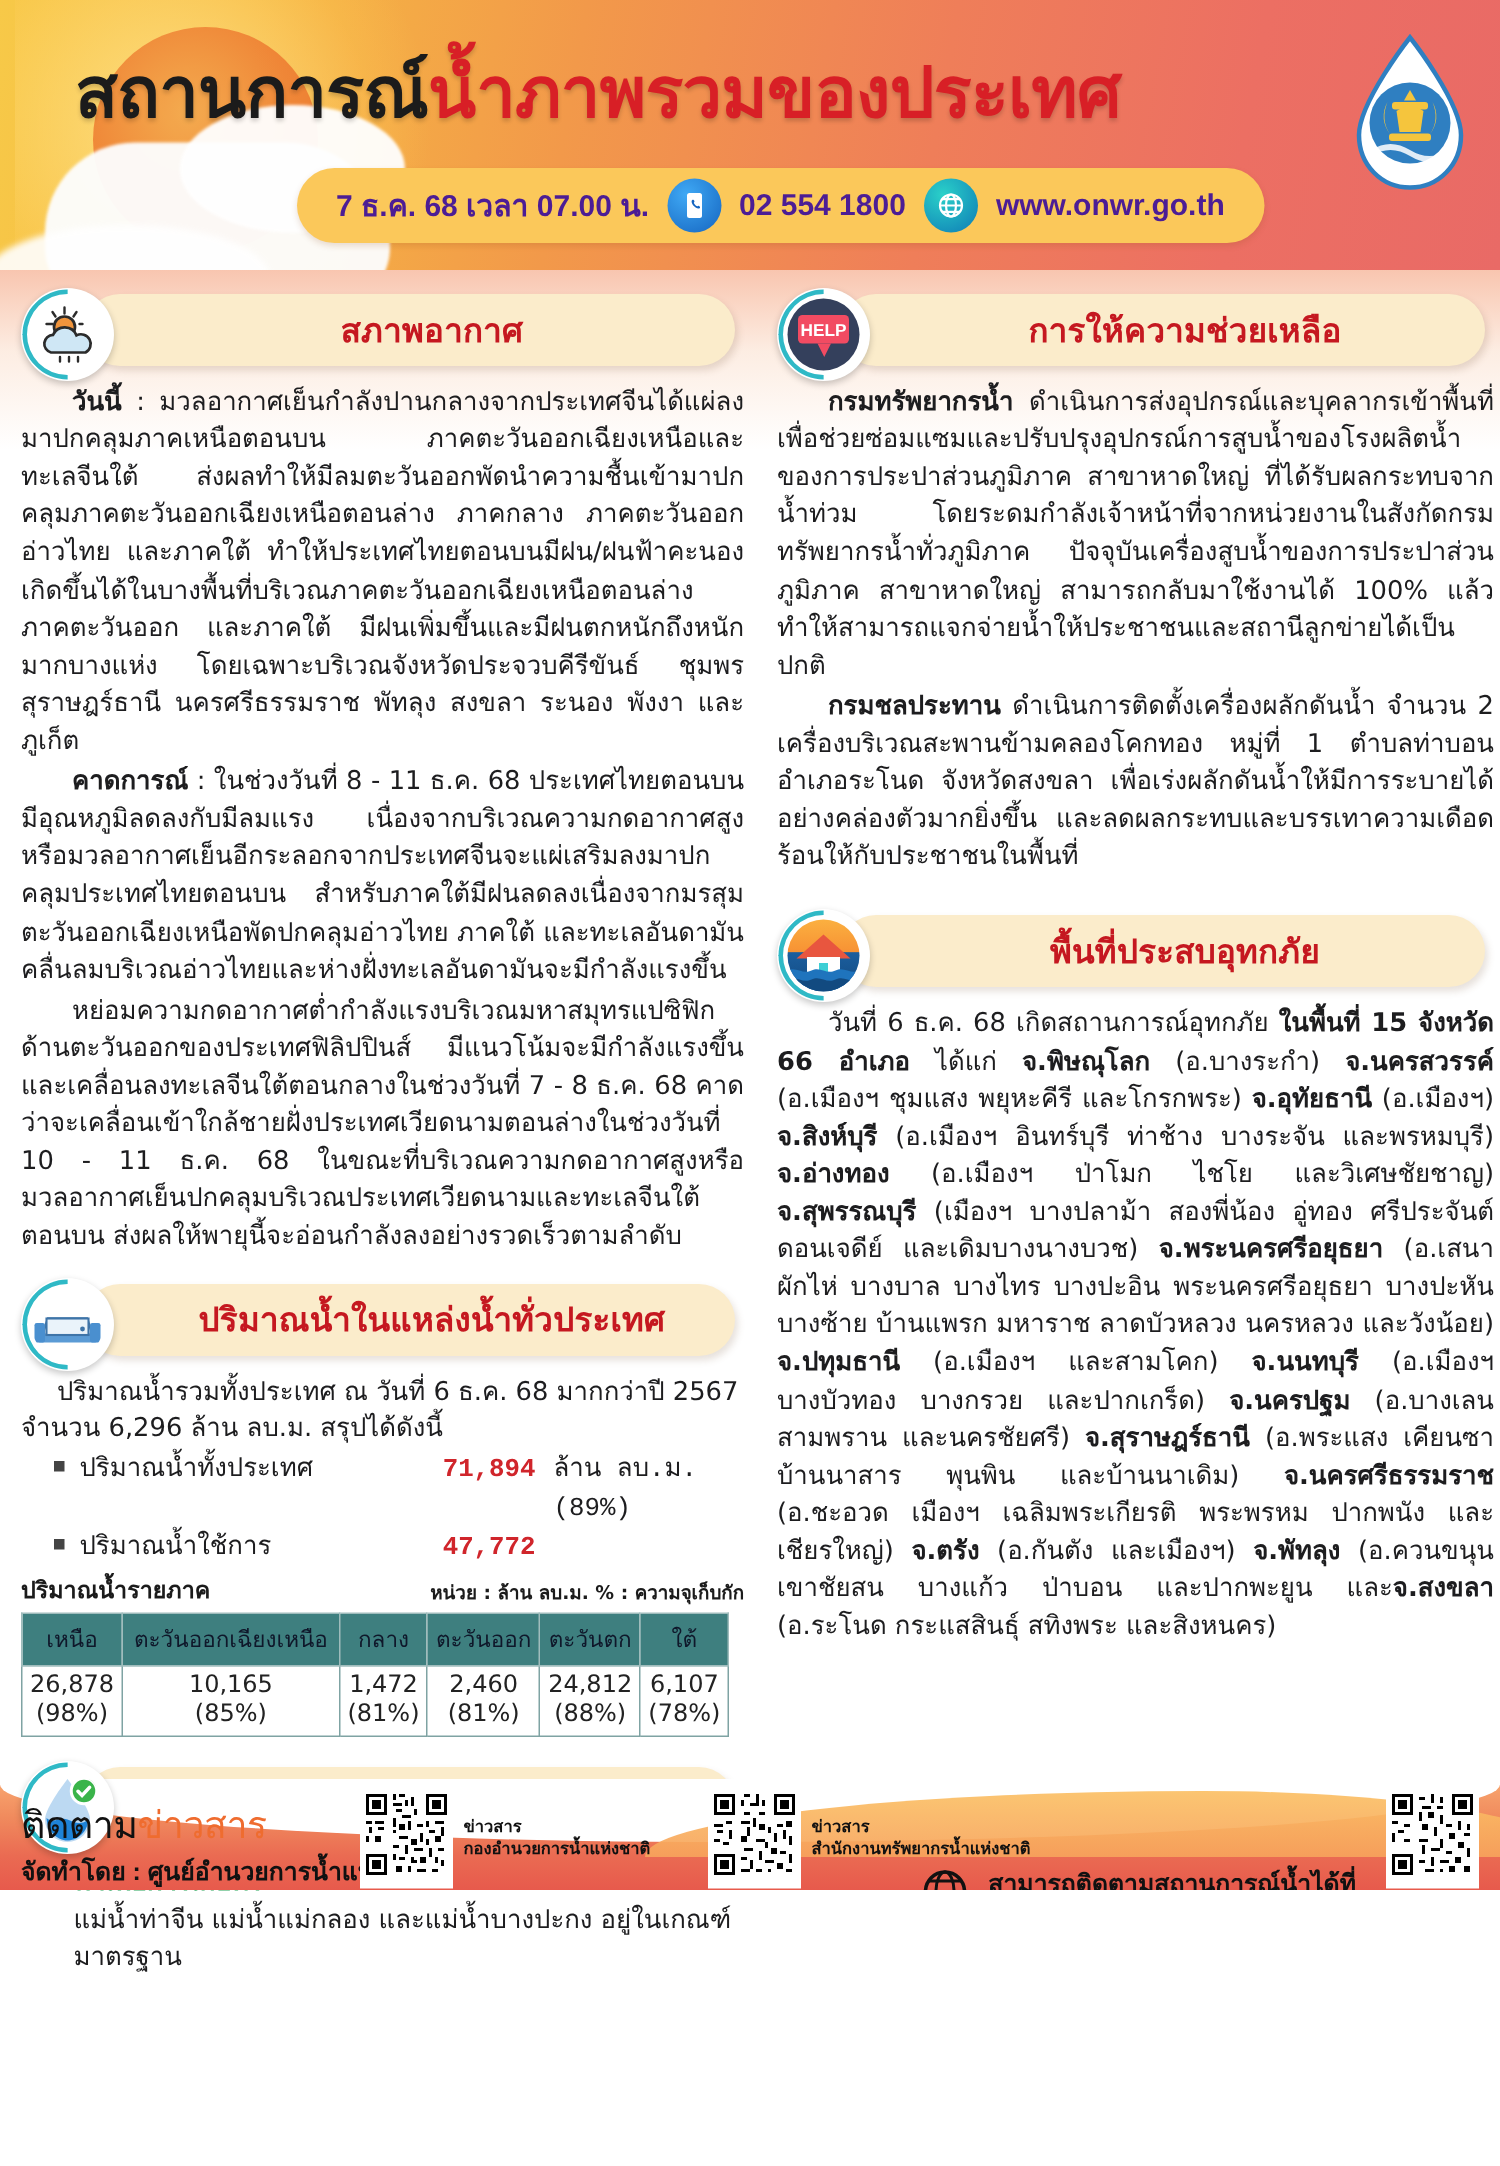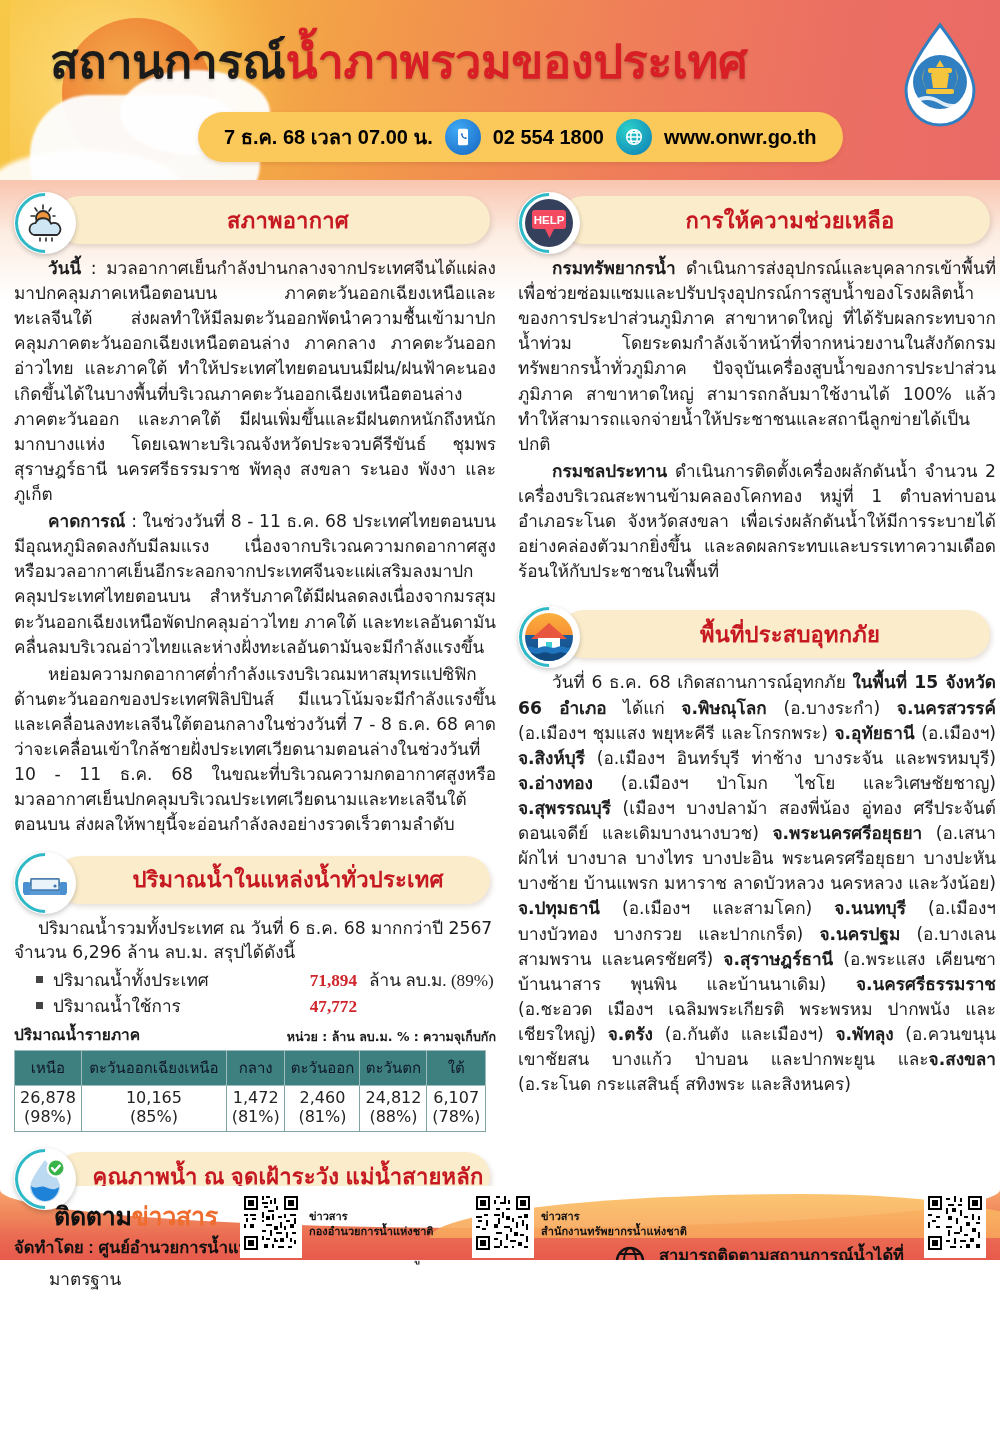--- a/index.html
+++ b/index.html
@@ -49,21 +49,21 @@
   .logo-drop {
     position:absolute; right: 18px; top: 22px; width: 84px; height: 108px; z-index: 6;
   }
   .info-pill {
     position: absolute; left: 198px; top: 112px; z-index: 7;
     height: 50px; min-width: 600px;
     background: #fbc85a; border-radius: 26px;
     display: flex; align-items: center; gap: 12px; padding: 0 26px;
     box-shadow: 0 2px 4px rgba(140,70,20,.18);
   }
-  .info-pill .txt { font-size: 20px; font-weight: bold; color:#000000; white-space: nowrap; }
+  .info-pill .txt { font-size: 20px; font-weight: bold; color:#4c1d95; white-space: nowrap; }
   .badge-circ {
     width: 36px; height: 36px; border-radius: 50%;
     display:flex; align-items:center; justify-content:center; flex: 0 0 auto;
   }
   .badge-phone { background: radial-gradient(circle at 35% 30%, #3fa9f5, #1565c0); }
   .badge-web   { background: radial-gradient(circle at 35% 30%, #2ad1c9, #0e7ab5); }
 
   
   .body-wash {
     position:absolute; left:0; top:180px; width:1000px; height:120px;
@@ -115,21 +115,21 @@
     font-family: "DejaVu Sans", "Liberation Sans", sans-serif;
   }
   .para b { font-weight: bold; }
 
   
   .wv-lead { font-size:17.2px; line-height:1.44; color:#1d1d1f; text-indent:24px;
              font-family:"DejaVu Sans","Liberation Sans",sans-serif; }
   .wv-list { list-style:none; margin: 3px 0 2px 0; }
   .wv-list li {
     display:flex; align-items:baseline; font-size:17.2px; color:#1d1d1f;
-    line-height:1.5; font-family:Liberation Serif, serif;
+    line-height:1.5; font-family:Liberation Mono, monospace;
   }
   .wv-list li .sq {
     width:7px; height:7px; background:#444; margin:0 10px 0 22px; flex:0 0 auto;
     position:relative; top:-3px;
   }
   .wv-list li .lbl { width: 212px; flex:0 0 auto; }
   .wv-list li .num { color:#d0252b; font-weight:bold; width: 92px; text-align:right; flex:0 0 auto; }
   .wv-list li .unit { margin-left: 12px; }
 
   .tbl-cap-row { display:flex; justify-content:space-between; align-items:flex-end; margin-top:2px;gap:45px; }
@@ -171,21 +171,21 @@
     position:absolute; left:0; top:-4px; width:1000px; height:46px;
     background:#ffffff;
     border-radius: 0 0 62% 58% / 0 0 100% 100%;
   }
   .footer .wave2 {
     position:absolute; left:430px; top:8px; width:620px; height:44px;
     background: linear-gradient(180deg,#fbc065,#f7a35c);
     border-radius: 60% 40% 0 0 / 100% 100% 0 0; opacity:.92;
   }
   .f-left { position:absolute; left:14px; top:10px; z-index:4; }
-  .f-title { font-size:25px; font-weight:bold; color:#111; letter-spacing:-.3px;margin-left:40px; }
+  .f-title { font-size:25px; font-weight:normal; color:#111; letter-spacing:-.3px; }
   .f-title .or { color:#ef6c2f; }
   .f-sub { font-size:16.5px; font-weight:bold; color:#111; margin-top:-2px; }
   .qr { background:#fff; padding:2px; }
   .qr-wrap { position:absolute; z-index:5; display:flex; align-items:center; gap:7px; }
   .qr-txt { font-size:11px; line-height:1.32; color:#111; font-weight:bold;
             font-family:"DejaVu Sans","Liberation Sans",sans-serif; }
   .f-url-wrap { position:absolute; right:96px; top:12px; z-index:5; display:flex; align-items:center; gap:9px;margin-top:44px; }
   .f-url-txt1 { font-size:16.5px; font-weight:bold; color:#111; }
   .f-url-txt2 { font-size:17px; font-weight:bold; color:#111; }
 </style>

